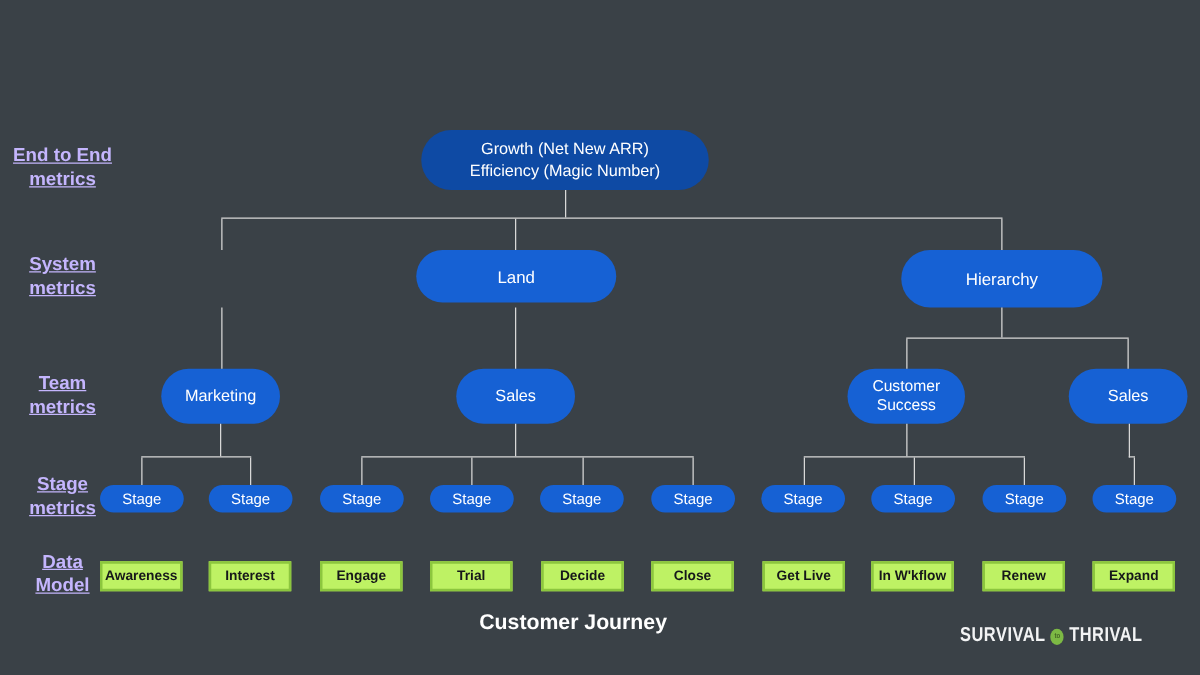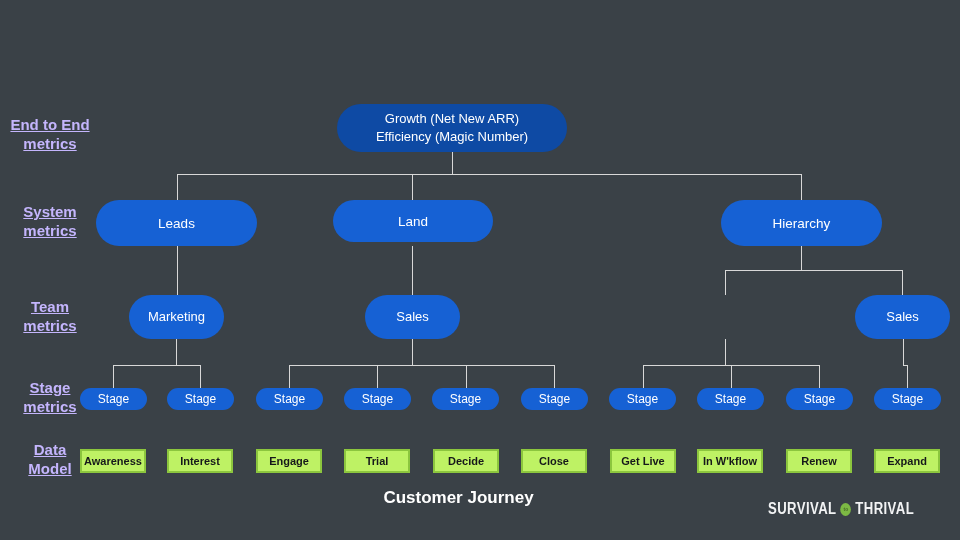--- a/index.html
+++ b/index.html
@@ -71,26 +71,27 @@
   <div class="row-label" style="top:298px">Team
 metrics</div>
   <div class="row-label" style="top:379px">Stage
 metrics</div>
   <div class="row-label" style="top:441px">Data
 Model</div>
 
   <div class="node root-node" style="left:337px;top:104px;width:230px;height:48px">Growth (Net New ARR)
 Efficiency (Magic Number)</div>
 
-  <div class="node pill" style="left:96px;top:200px;width:161px;height:46px">Leads</div>
   <div class="node pill" style="left:333px;top:200px;width:160px;height:42px">Land</div>
   <div class="node pill" style="left:721px;top:200px;width:161px;height:46px">Hierarchy</div>
 
   <div class="node pill-sm" style="left:129px;top:295px;width:95px;height:44px">Marketing</div>
   <div class="node pill-sm" style="left:365px;top:295px;width:95px;height:44px">Sales</div>
+  <div class="node pill-sm" style="left:678px;top:295px;width:94px;height:44px;font-size:12.5px">Customer
+Success</div>
   <div class="node pill-sm" style="left:855px;top:295px;width:95px;height:44px">Sales</div>
 
   <div class="stage-pill" style="left:80px">Stage</div>
   <div class="stage-pill" style="left:167px">Stage</div>
   <div class="stage-pill" style="left:256px">Stage</div>
   <div class="stage-pill" style="left:344px">Stage</div>
   <div class="stage-pill" style="left:432px">Stage</div>
   <div class="stage-pill" style="left:521px">Stage</div>
   <div class="stage-pill" style="left:609px">Stage</div>
   <div class="stage-pill" style="left:697px">Stage</div>

